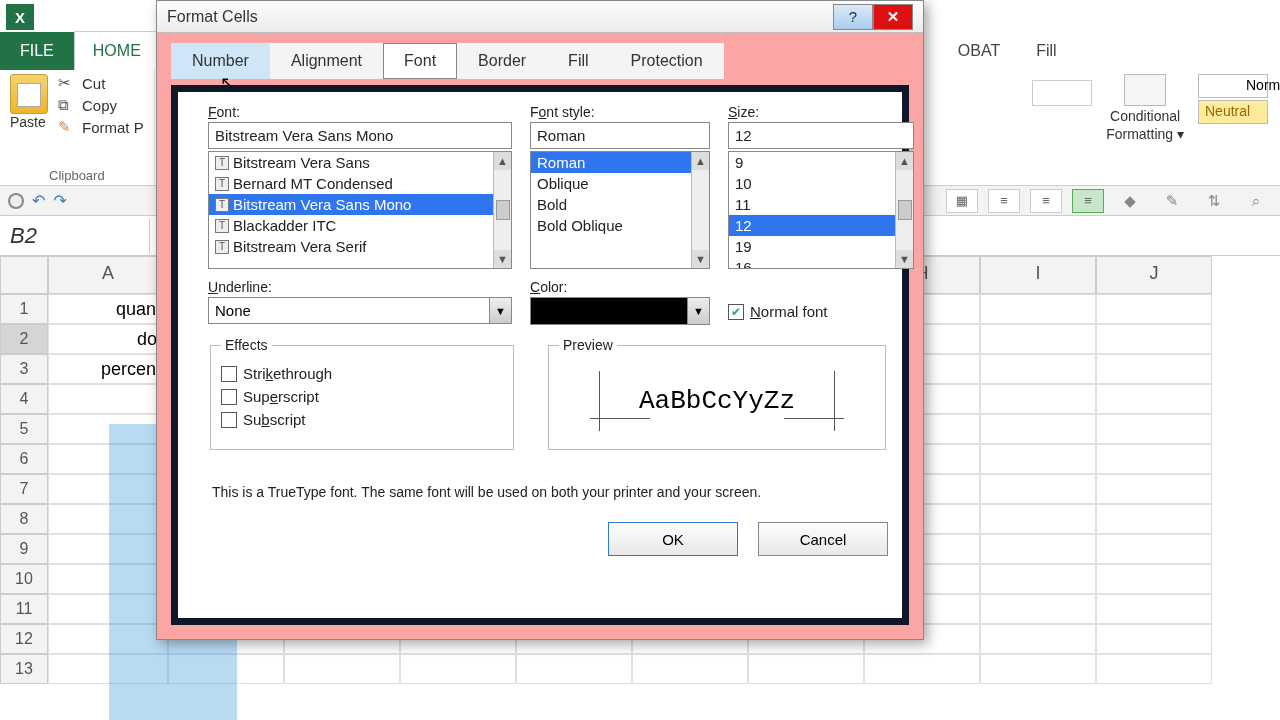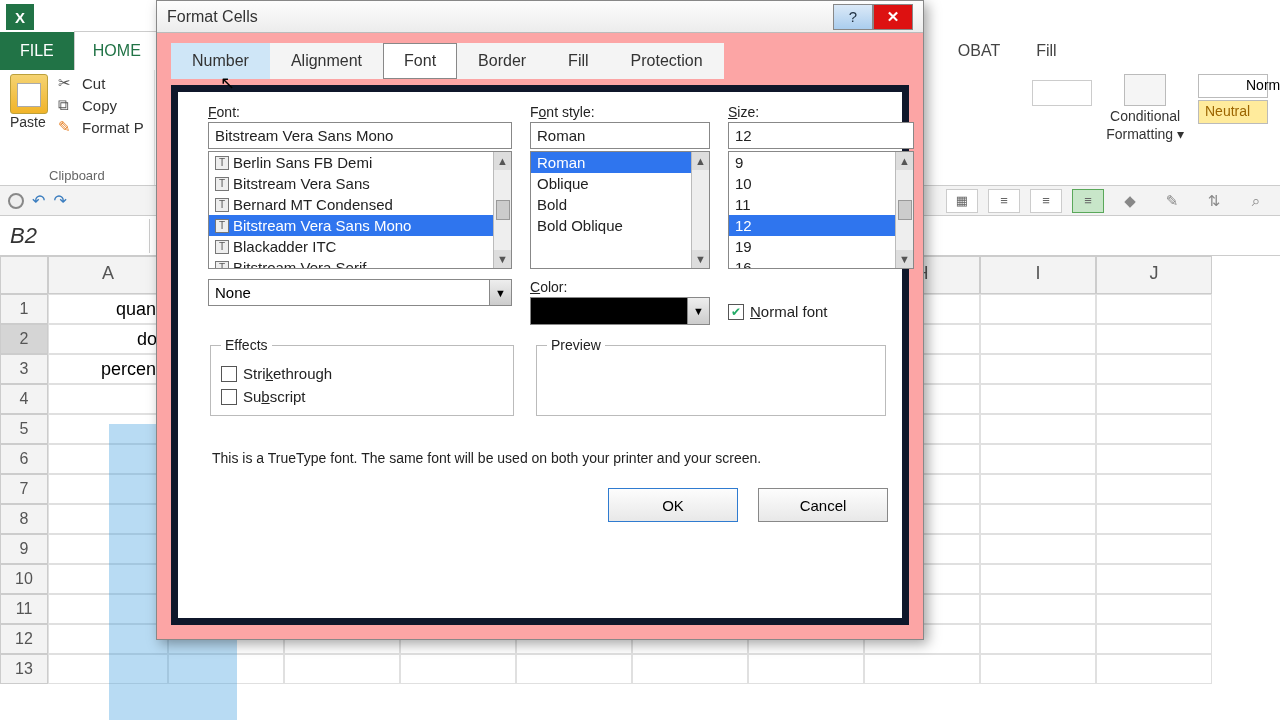--- a/index.html
+++ b/index.html
@@ -399,24 +399,20 @@
     <div class="tab-pane">
       <div class="row3">
 
         <div class="col-font">
           <div class="lbl"><span class="u">F</span><span>ont:</span></div>
           <input class="txtin" value="Bitstream Vera Sans Mono" style="">
           <div class="listbox">
             <div class="items" id="font-items">
                 <div class="li">
                   <span class="tt-ico"></span>
-                  <span>Berlin Sans FB Demi</span>
-                </div>
-                <div class="li">
-                  <span class="tt-ico"></span>
                   <span>Bitstream Vera Sans</span>
                 </div>
                 <div class="li">
                   <span class="tt-ico"></span>
                   <span>Bernard MT Condensed</span>
                 </div>
                 <div class="li sel">
                   <span class="tt-ico"></span>
                   <span>Bitstream Vera Sans Mono</span>
                 </div>
@@ -491,20 +487,21 @@
               <div class="sarrow">▲</div>
               <div class="sthumb"></div>
               <div class="sarrow">▼</div>
             </div>
           </div>
         </div>
       </div>
 
       <div class="row-under">
         <div style="flex:0 0 304px">
+          <div class="lbl"><span class="u">U</span>nderline:</div>
           <div class="combo">
             <input value="None" style="">
             <div class="drop">▼</div>
           </div>
         </div>
         <div style="flex:0 0 180px">
           <div class="lbl"><span class="u">C</span>olor:</div>
           <div class="colorbox">
             <div class="sw"></div>
             <div class="drop">▼</div>
@@ -512,34 +509,39 @@
         </div>
         <div style="flex:1">
           <div style="height:18px"></div>
           <div class="chk-line">
             <span class="chk checked"></span>
             <span><span class="u">N</span>ormal font</span>
           </div>
         </div>
       </div>
 
-      <div style="display:flex; gap:18px;">
+      <div style="display:flex; gap:30px;">
         <fieldset class="effects">
           <legend>Effects</legend>
           <div class="chk-line">
               <span class="chk"></span>
               <span>Stri<span class="u">k</span>ethrough</span>
             </div>
           <div class="chk-line">
               <span class="chk"></span>
+              <span>Sup<span class="u">e</span>rscript</span>
+            </div>
+          <div class="chk-line">
+              <span class="chk"></span>
               <span>Su<span class="u">b</span>script</span>
             </div>
         </fieldset>
         <fieldset class="preview">
           <legend>Preview</legend>
+          <div class="preview-box">AaBbCcYyZz</div>
         </fieldset>
       </div>
 
       <div class="footnote">This is a TrueType font.  The same font will be used on both your printer and your screen.</div>
 
       <div class="dlg-btns">
         <div class="dlg-btn primary">OK</div>
         <div class="dlg-btn">Cancel</div>
       </div>
     </div>

